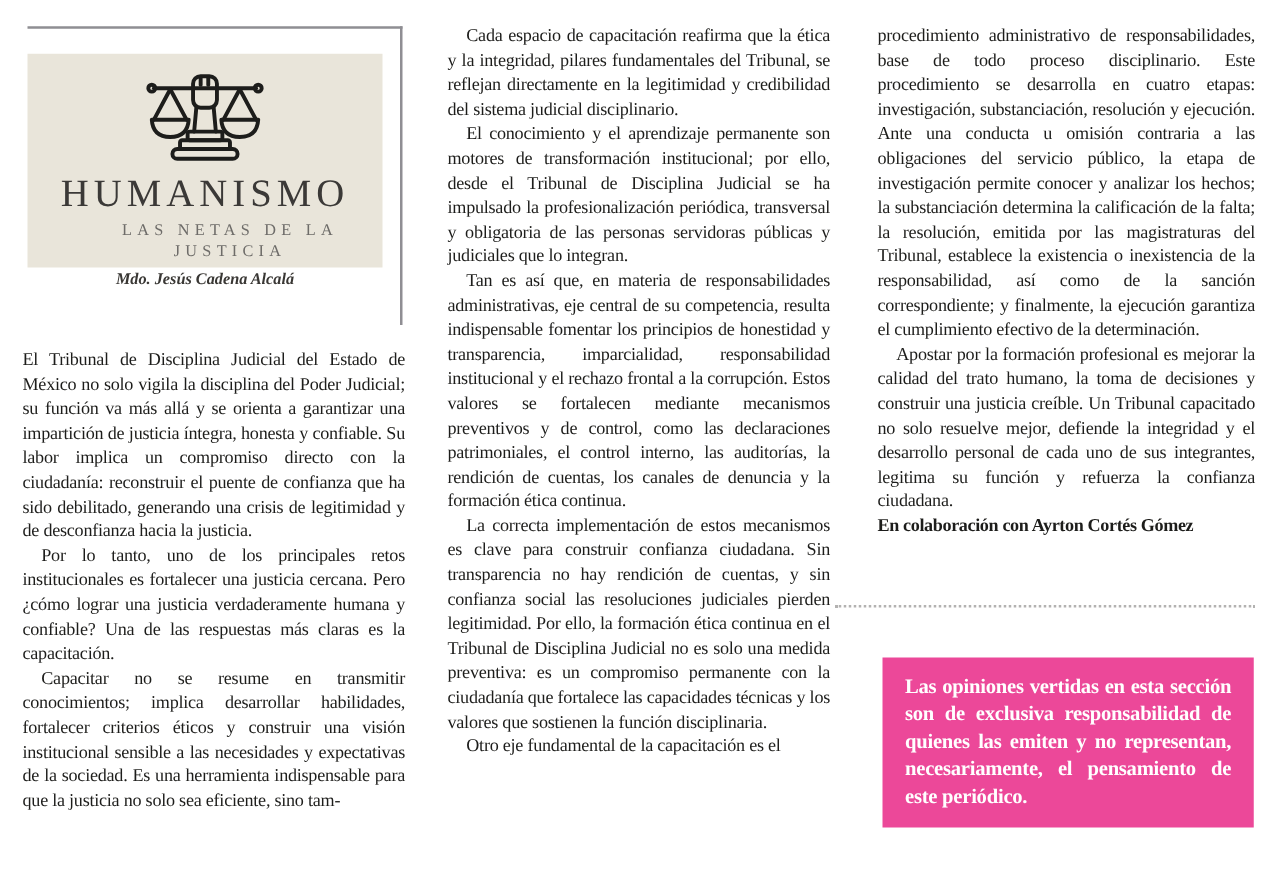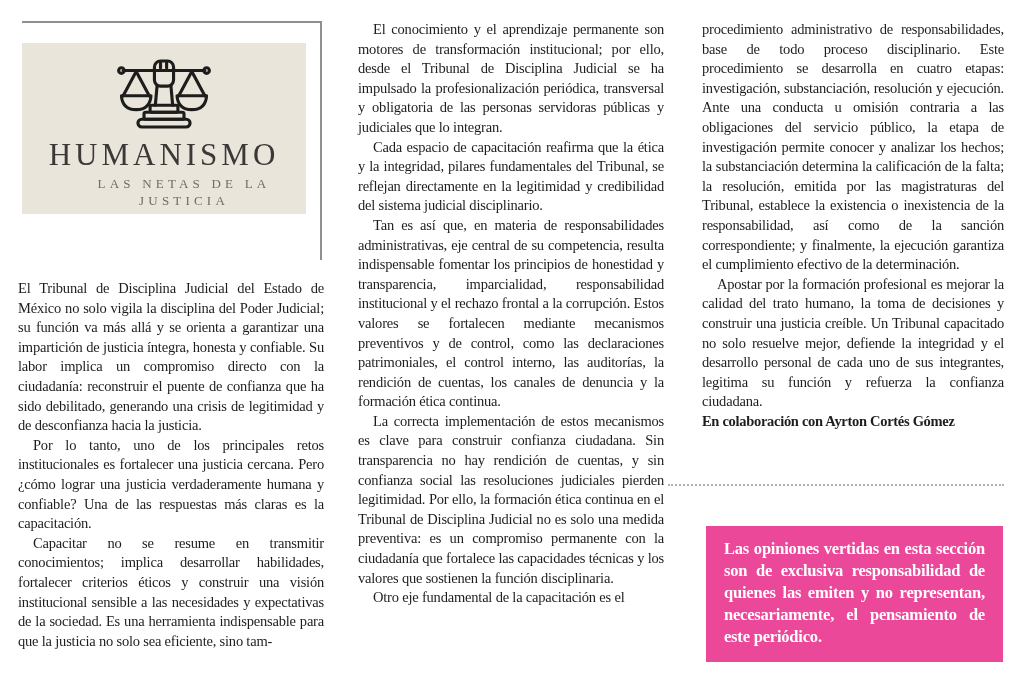--- a/index.html
+++ b/index.html
@@ -84,32 +84,33 @@
 
       <line x1="53" y1="34" x2="51" y2="56"></line>
       <line x1="69" y1="34" x2="71" y2="56"></line>
 
       <rect x="45" y="56" width="32" height="8" rx="2"></rect>
       <rect x="38" y="64" width="46" height="8" rx="2"></rect>
       <rect x="31" y="72" width="60" height="9" rx="4.5"></rect>
     </svg>
     <div class="logo-title">HUMANISMO</div>
     <div class="logo-tagline">LAS NETAS DE LA JUSTICIA</div>
+    <div class="logo-author">Mdo. Jesús Cadena Alcalá</div>
   </div>
 
 
   <div class="col col-1 body">
     <p class="noindent">El Tribunal de Disciplina Judicial del Estado de México no solo vigila la disciplina del Poder Judicial; su función va más allá y se orienta a garantizar una impartición de justicia íntegra, honesta y confiable. Su labor implica un compromiso directo con la ciudadanía: reconstruir el puente de confianza que ha sido debilitado, generando una crisis de legitimidad y de desconfianza hacia la justicia.</p>
     <p>Por lo tanto, uno de los principales retos institucionales es fortalecer una justicia cercana. Pero ¿cómo lograr una justicia verdaderamente humana y confiable? Una de las respuestas más claras es la capacitación.</p>
     <p>Capacitar no se resume en transmitir conocimientos; implica desarrollar habilidades, fortalecer criterios éticos y construir una visión institucional sensible a las necesidades y expectativas de la sociedad. Es una herramienta indispensable para que la justicia no solo sea eficiente, sino tam-</p>
   </div>
 
   <div class="col col-2 body">
+    <p>Cada espacio de capacitación reafirma que la ética y la integridad, pilares fundamentales del Tribunal, se reflejan directamente en la legitimidad y credibilidad del sistema judicial disciplinario.</p>
     <p>El conocimiento y el aprendizaje permanente son motores de transformación institucional; por ello, desde el Tribunal de Disciplina Judicial se ha impulsado la profesionalización periódica, transversal y obligatoria de las personas servidoras públicas y judiciales que lo integran.</p>
-    <p>Cada espacio de capacitación reafirma que la ética y la integridad, pilares fundamentales del Tribunal, se reflejan directamente en la legitimidad y credibilidad del sistema judicial disciplinario.</p>
     <p>Tan es así que, en materia de responsabilidades administrativas, eje central de su competencia, resulta indispensable fomentar los principios de honestidad y transparencia, imparcialidad, responsabilidad institucional y el rechazo frontal a la corrupción. Estos valores se fortalecen mediante mecanismos preventivos y de control, como las declaraciones patrimoniales, el control interno, las auditorías, la rendición de cuentas, los canales de denuncia y la formación ética continua.</p>
     <p>La correcta implementación de estos mecanismos es clave para construir confianza ciudadana. Sin transparencia no hay rendición de cuentas, y sin confianza social las resoluciones judiciales pierden legitimidad. Por ello, la formación ética continua en el Tribunal de Disciplina Judicial no es solo una medida preventiva: es un compromiso permanente con la ciudadanía que fortalece las capacidades técnicas y los valores que sostienen la función disciplinaria.</p>
     <p>Otro eje fundamental de la capacitación es el</p>
   </div>
 
   <div class="col col-3 body">
     <p class="noindent">procedimiento administrativo de responsabilidades, base de todo proceso disciplinario. Este procedimiento se desarrolla en cuatro etapas: investigación, substanciación, resolución y ejecución. Ante una conducta u omisión contraria a las obligaciones del servicio público, la etapa de investigación permite conocer y analizar los hechos; la substanciación determina la calificación de la falta; la resolución, emitida por las magistraturas del Tribunal, establece la existencia o inexistencia de la responsabilidad, así como de la sanción correspondiente; y finalmente, la ejecución garantiza el cumplimiento efectivo de la determinación.</p>
     <p>Apostar por la formación profesional es mejorar la calidad del trato humano, la toma de decisiones y construir una justicia creíble. Un Tribunal capacitado no solo resuelve mejor, defiende la integridad y el desarrollo personal de cada uno de sus integrantes, legitima su función y refuerza la confianza ciudadana.</p>
     <p class="byline">En colaboración con Ayrton Cortés Gómez</p>
   </div>

